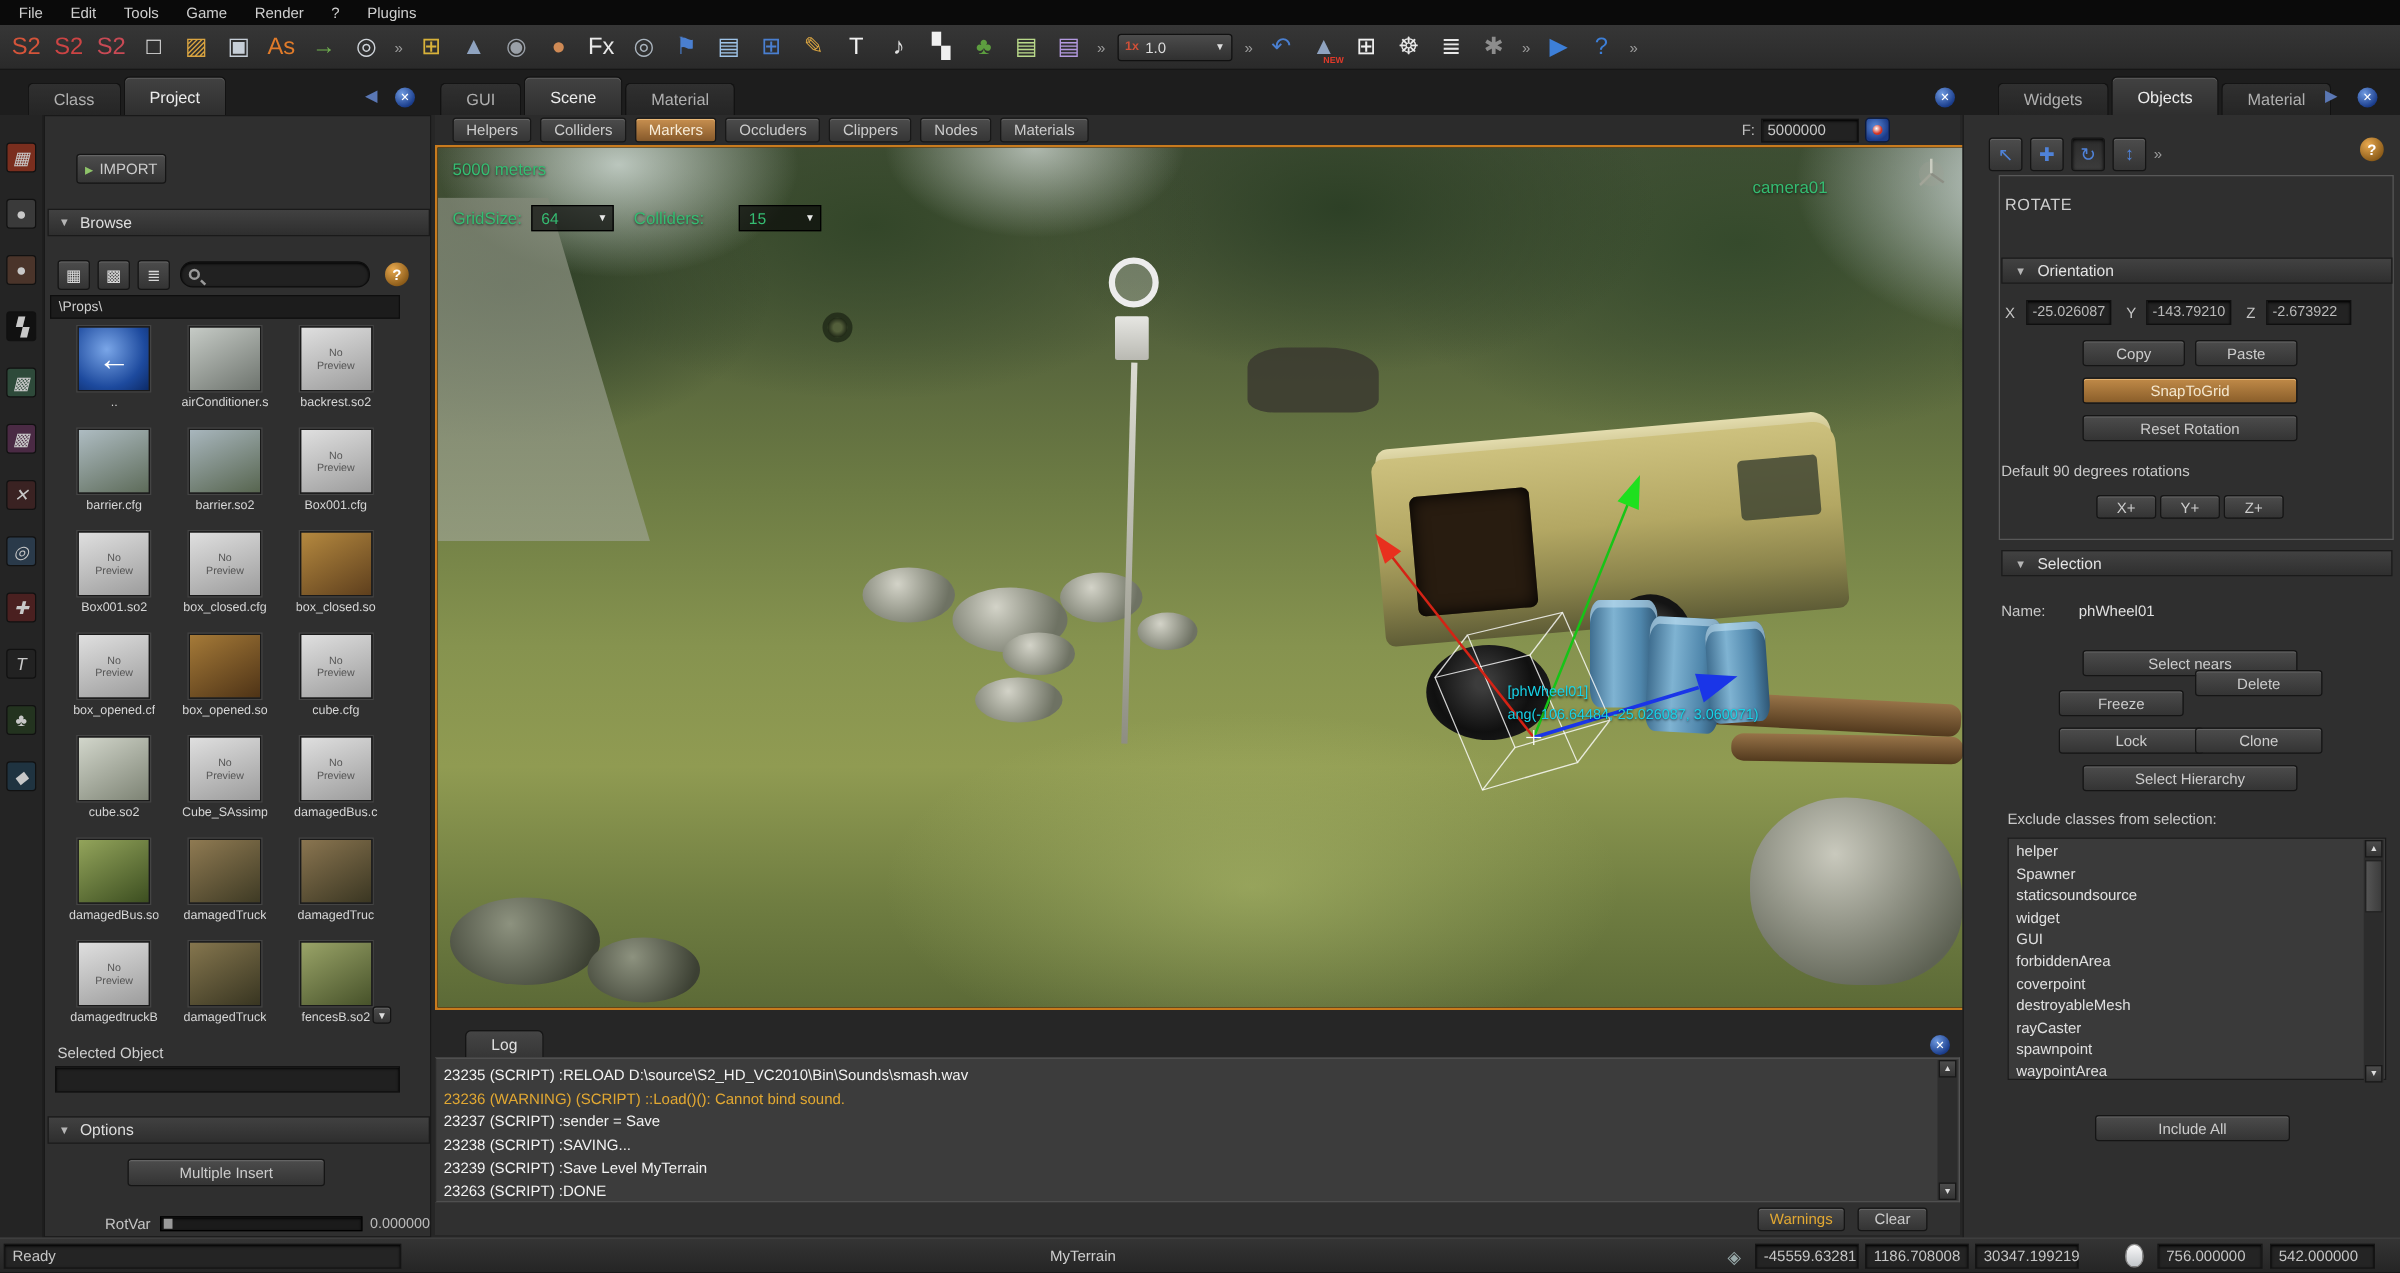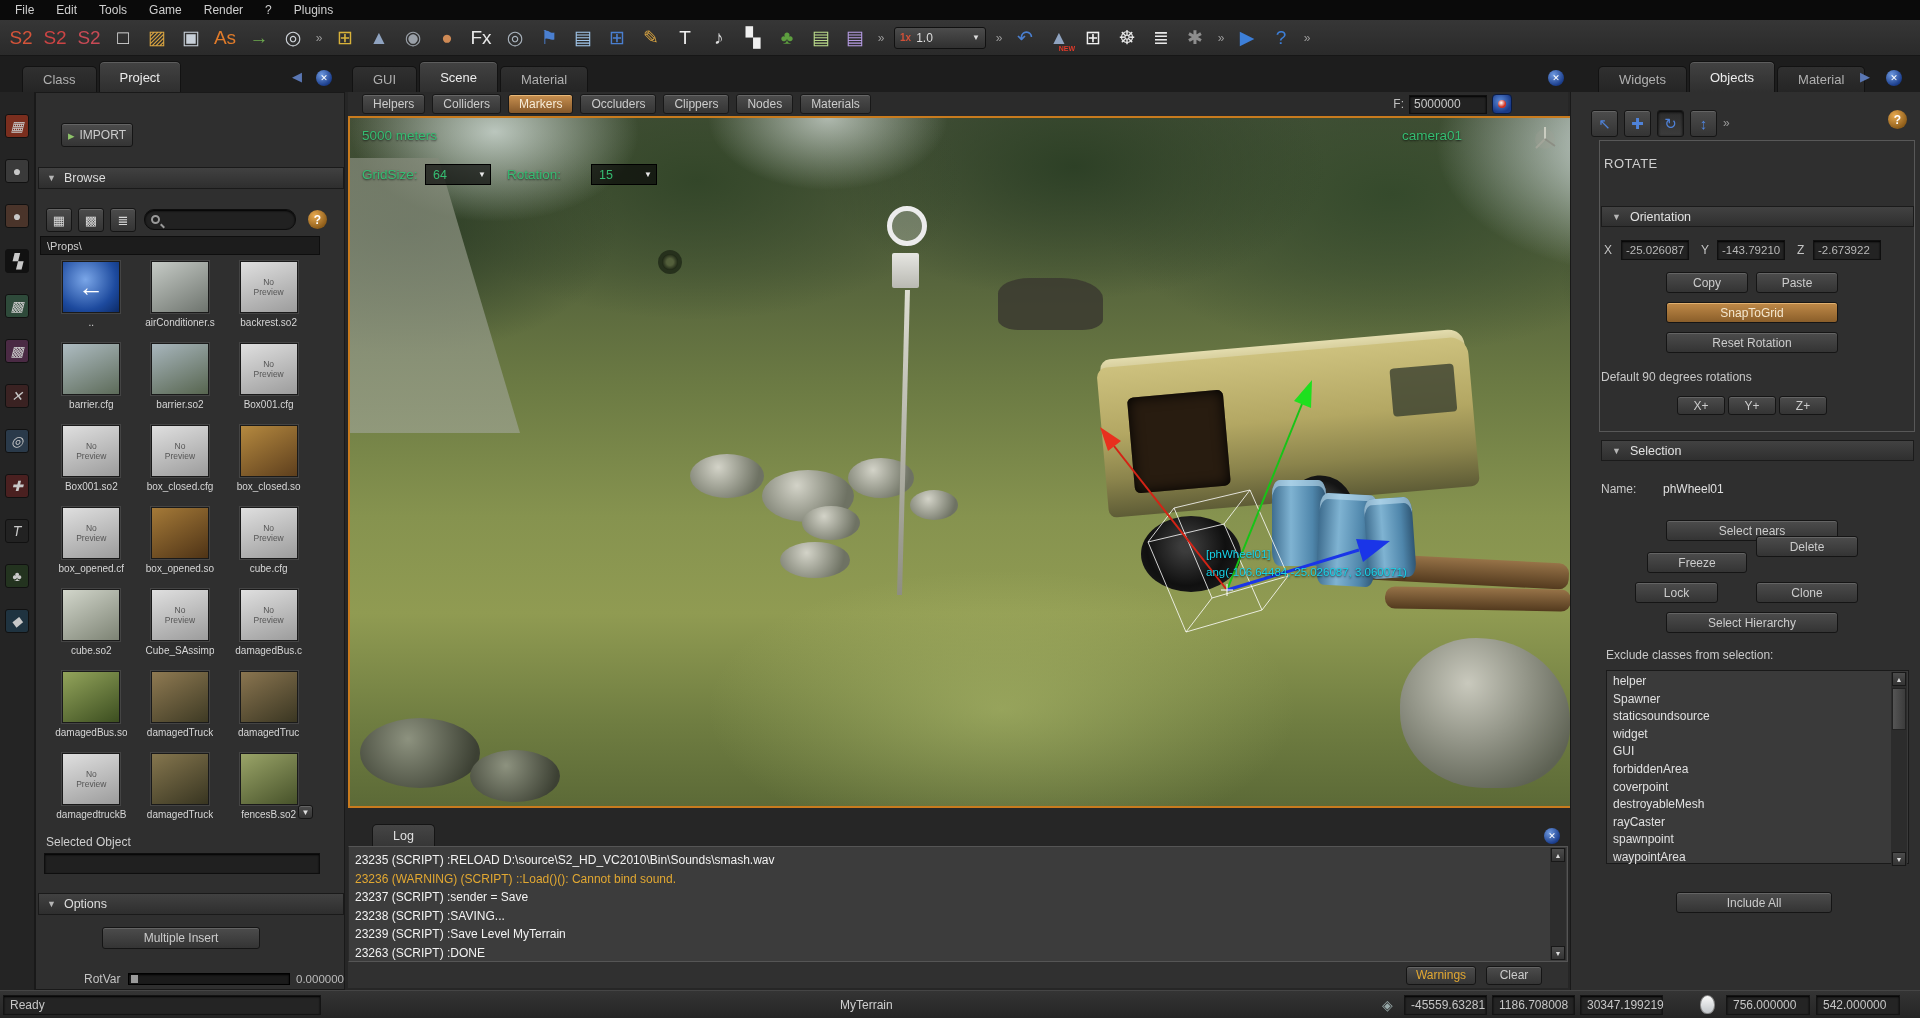--- a/index.html
+++ b/index.html
@@ -791,27 +791,27 @@
     </g>
     <g>
       <line x1="877" y1="472" x2="1009" y2="432" stroke="#1a35e8" stroke-width="3"></line>
       <polygon points="1040,423 1013,444 1006,421" fill="#1a35e8"></polygon>
     </g>
     <line x1="871" y1="472" x2="883" y2="472" stroke="#fff" stroke-width="1"></line>
     <line x1="877" y1="466" x2="877" y2="478" stroke="#fff" stroke-width="1"></line>
   </svg>
 
   <span class="ovl-green" style="left:12px;top:10px;">5000 meters</span>
-  <span class="ovl-green" style="left:1052px;top:10px;">camera01</span>
+  <span class="ovl-green" style="left:1052px;top:24px;">camera01</span>
   <span class="ovl-green" style="left:12px;top:49px;">GridSize:</span>
   <div class="vp-combo" style="left:75px;top:46px;">
     <span class="val">64</span>
     <span class="arr">▼</span>
   </div>
-  <span class="ovl-green" style="left:157px;top:49px;">Rotation:</span>
+  <span class="ovl-green" style="left:157px;top:49px;">Colliders:</span>
   <div class="vp-combo" style="left:241px;top:46px;">
     <span class="val">15</span>
     <span class="arr">▼</span>
   </div>
   <span class="sel-label" style="left:856px;top:430px;">[phWheel01]</span>
   <span class="sel-label" style="left:856px;top:448px;">ang(-106.64484,-25.026087, 3.060071)</span>
   <svg id="vp-triad" viewBox="0 0 26 30">
     <circle cx="13" cy="15" r="10" fill="rgba(160,160,150,.35)"></circle>
     <line x1="13" y1="15" x2="13" y2="3" stroke="#d8d8cc" stroke-width="2"></line>
     <line x1="13" y1="15" x2="4" y2="24" stroke="#a8a89c" stroke-width="2"></line>
@@ -878,21 +878,21 @@
   <div class="rp-head" style="top:348px;">
     <span class="tri">▼</span>
     <span>Selection</span>
   </div>
   <span style="position:absolute;left:30px;top:390px;color:#c9c9c9;">Name:</span>
   <span style="position:absolute;left:92px;top:390px;color:#e0e0e0;">phWheel01</span>
 
   <span class="btn rp-btn" style="left:95px;top:428px;width:172px;">Select nears</span>
   <span class="btn rp-btn" style="left:76px;top:460px;width:100px;">Freeze</span>
   <span class="btn rp-btn" style="left:185px;top:444px;width:102px;">Delete</span>
-  <span class="btn rp-btn" style="left:64px;top:490px;width:83px;">Lock</span>
+  <span class="btn rp-btn" style="left:76px;top:490px;width:116px;">Lock</span>
   <span class="btn rp-btn" style="left:185px;top:490px;width:102px;">Clone</span>
   <span class="btn rp-btn" style="left:95px;top:520px;width:172px;">Select Hierarchy</span>
 
   <span id="exclude-label">Exclude classes from selection:</span>
   <div id="exclude-list">
     <div>
 
     <div class="xitem">helper</div>
         <div class="xitem">Spawner</div>
         <div class="xitem">staticsoundsource</div>

